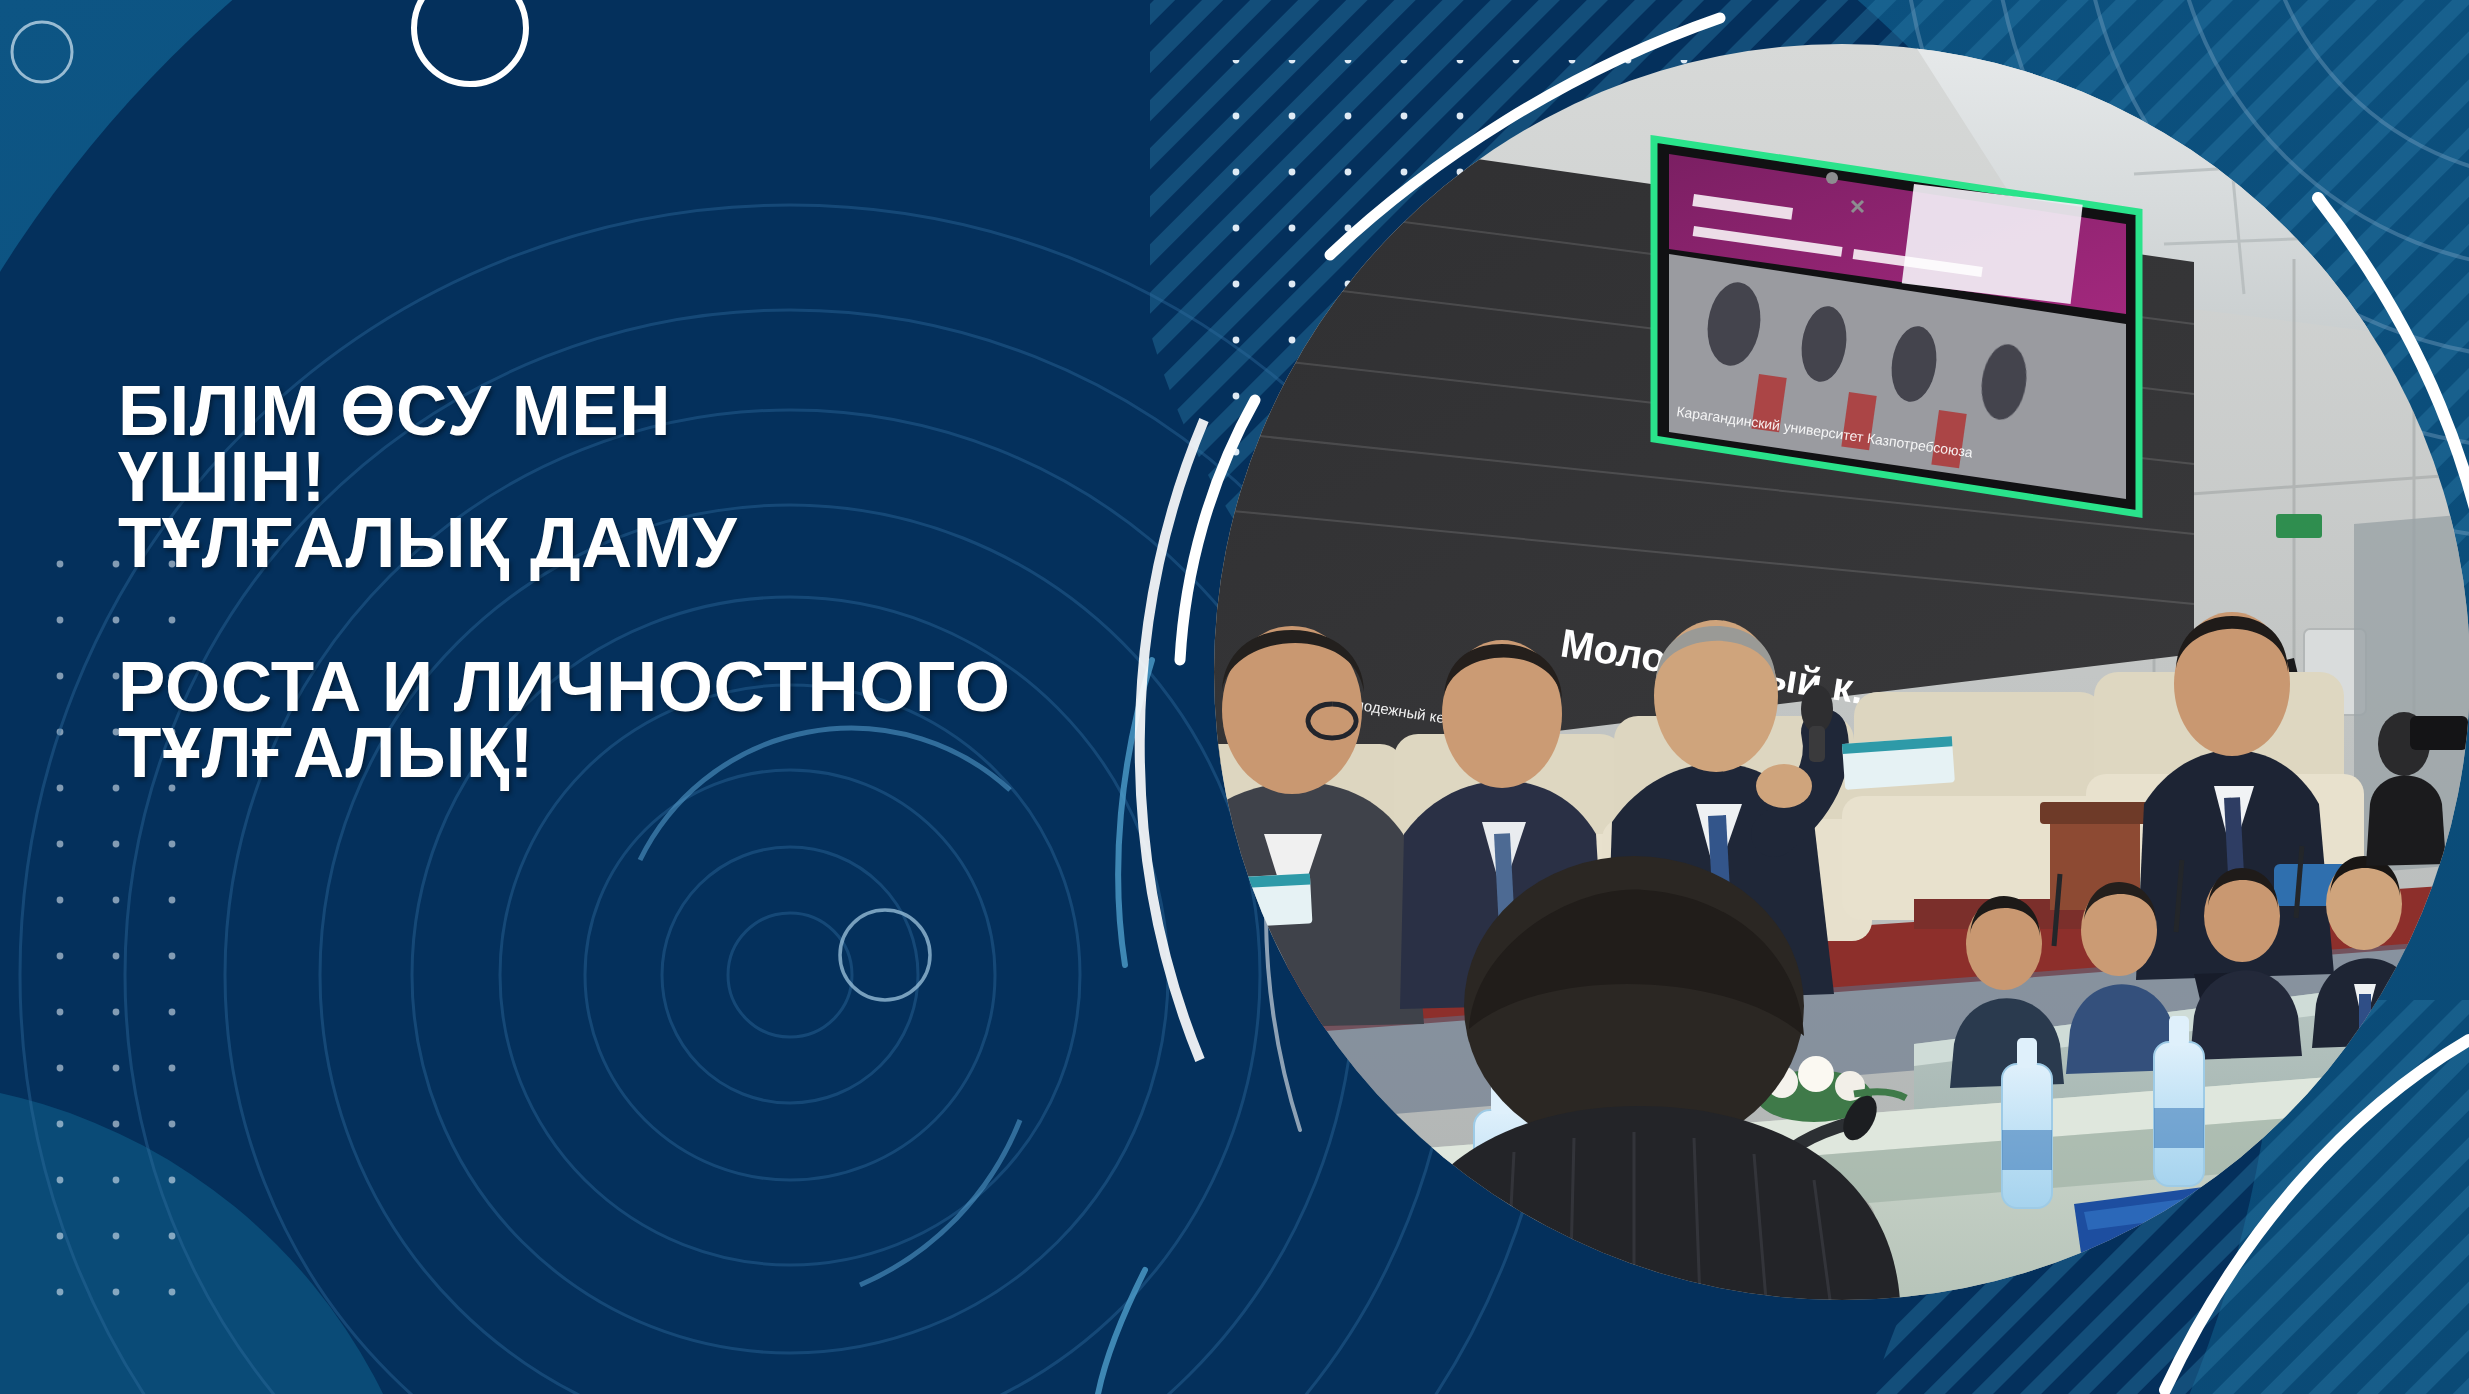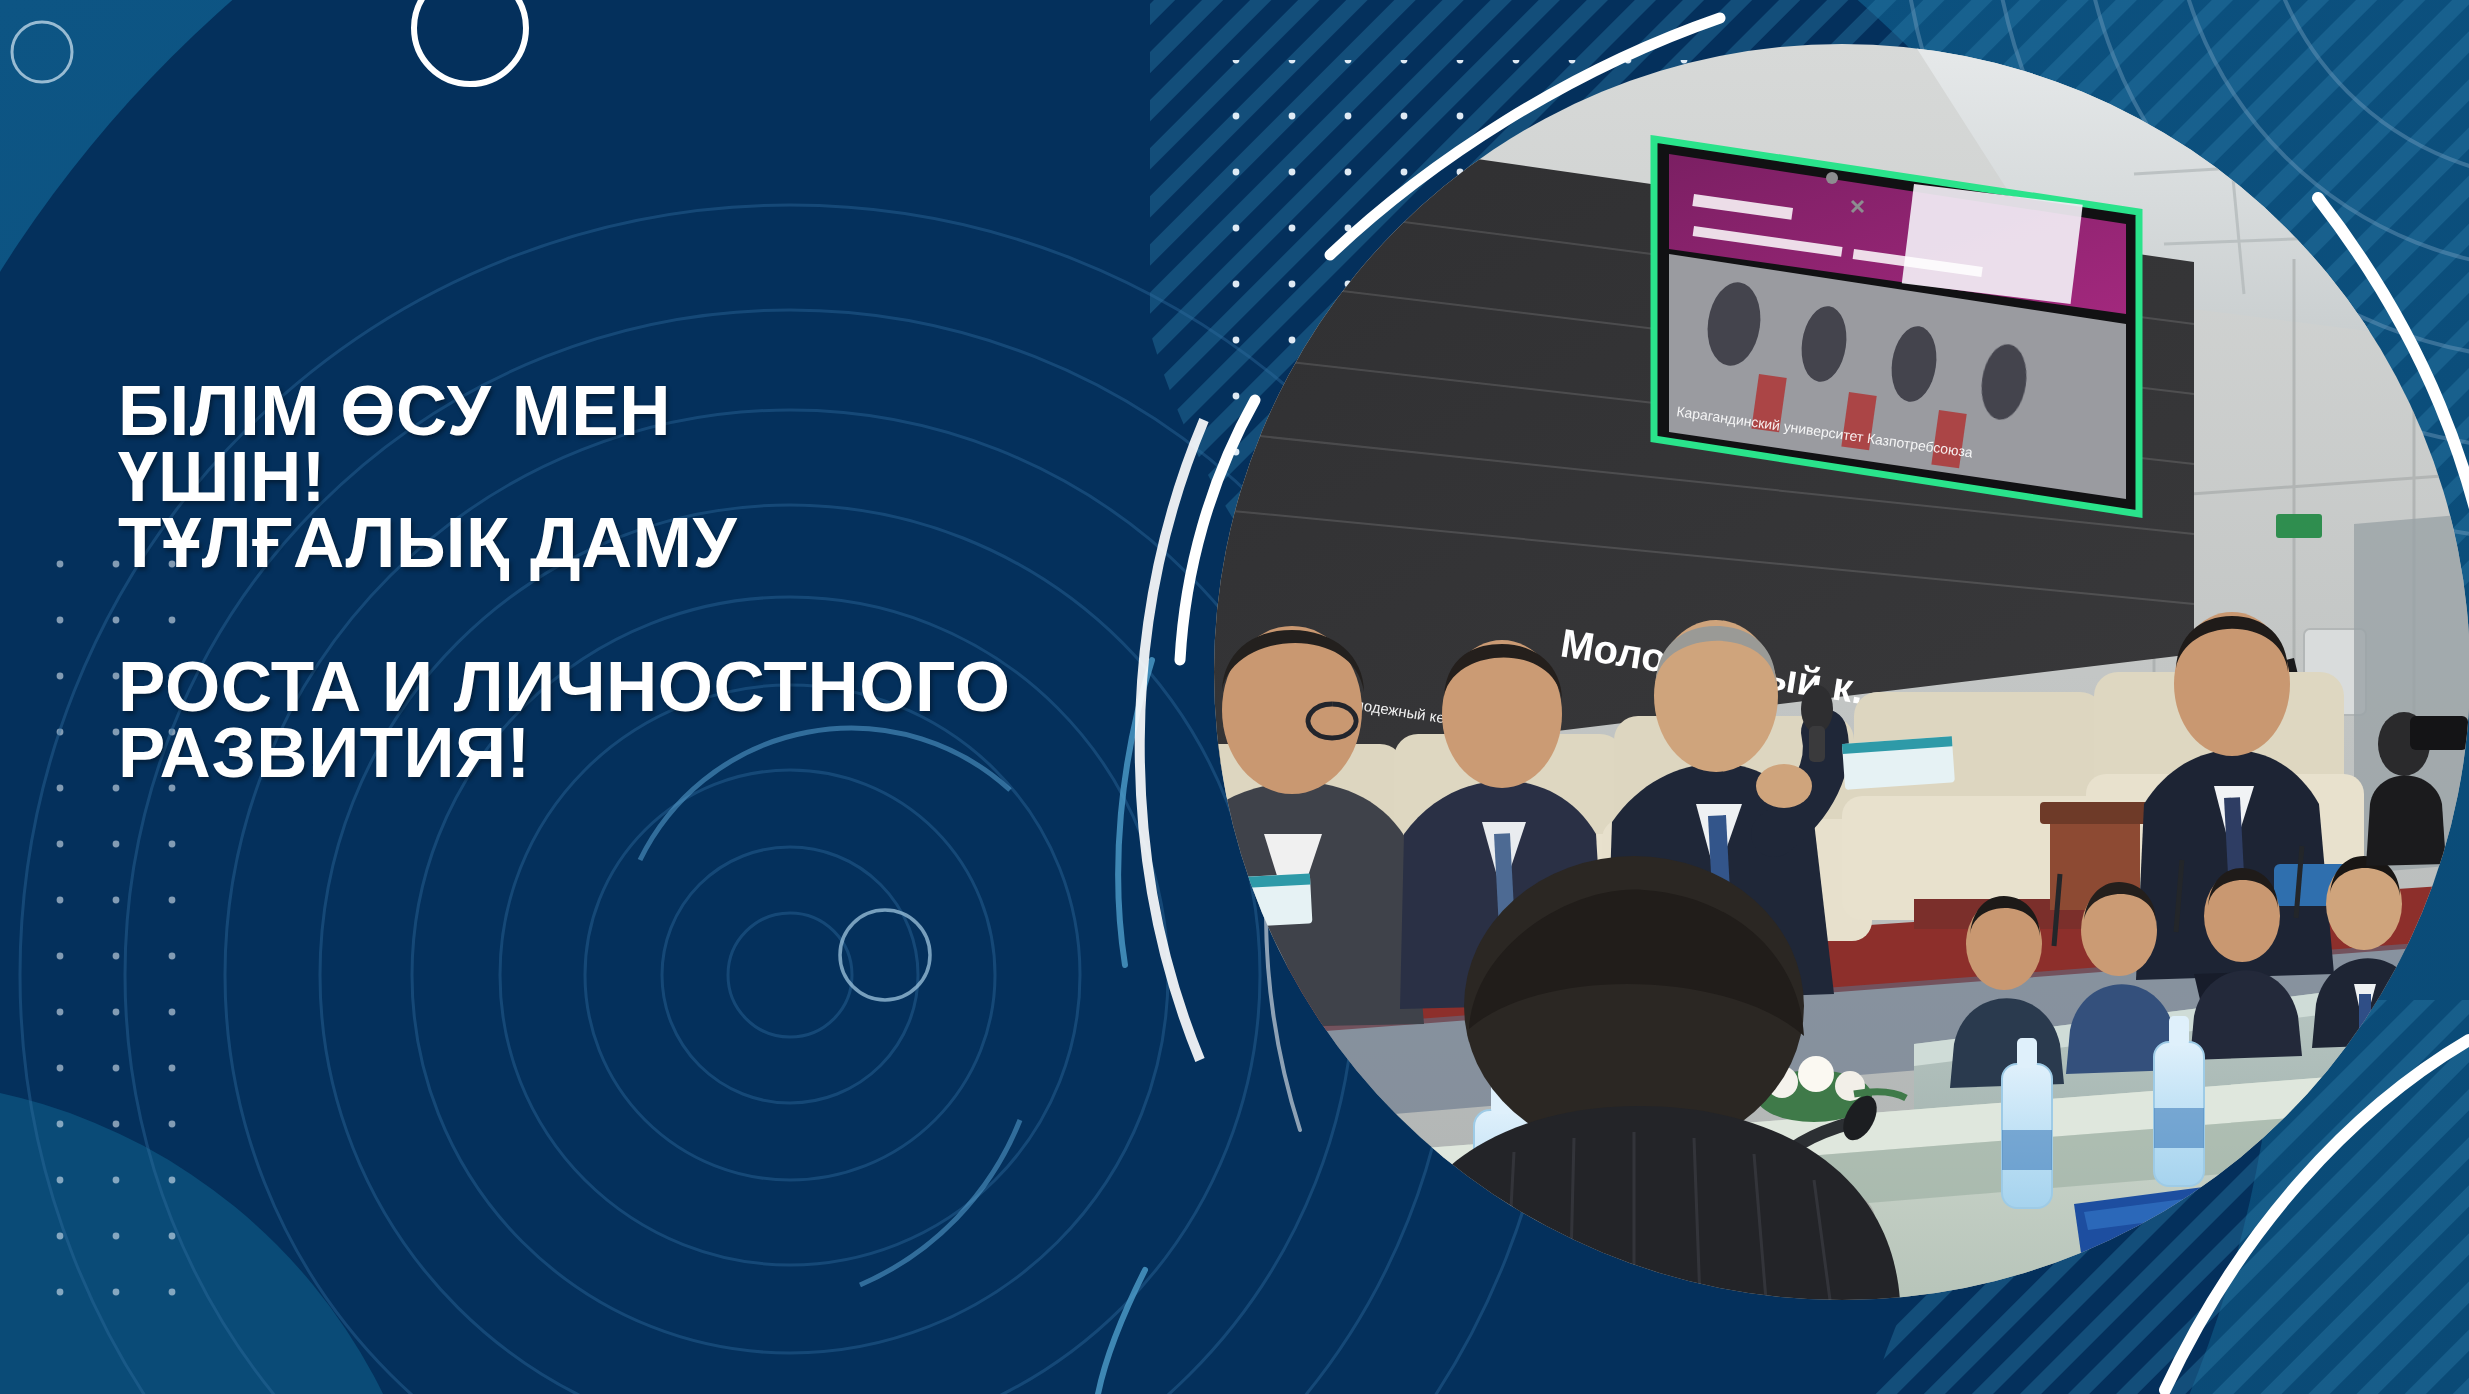--- a/index.html
+++ b/index.html
@@ -163,21 +163,21 @@
 
   <div id="headline">
     <div class="hl-block">
       <span class="hl-line">БІЛІМ ӨСУ МЕН</span>
       <span class="hl-line">ҮШІН!</span>
       <span class="hl-line">ТҰЛҒАЛЫҚ ДАМУ</span>
     </div>
     <span class="gap"></span>
     <div class="hl-block">
       <span class="hl-line">РОСТА И ЛИЧНОСТНОГО</span>
-      <span class="hl-line">РАЗВИТИЯ!</span>
+      <span class="hl-line">ТҰЛҒАЛЫҚ!</span>
     </div>
   </div>
 
   <div id="photo-circle">
     <svg class="scene" viewBox="0 0 1256 1256">
       <defs>
         <linearGradient id="wallG" x1="0" y1="0" x2="0" y2="1">
           <stop offset="0" stop-color="#d7d9d8"></stop>
           <stop offset="0.5" stop-color="#c3c6c5"></stop>
           <stop offset="1" stop-color="#aeb2b1"></stop>

